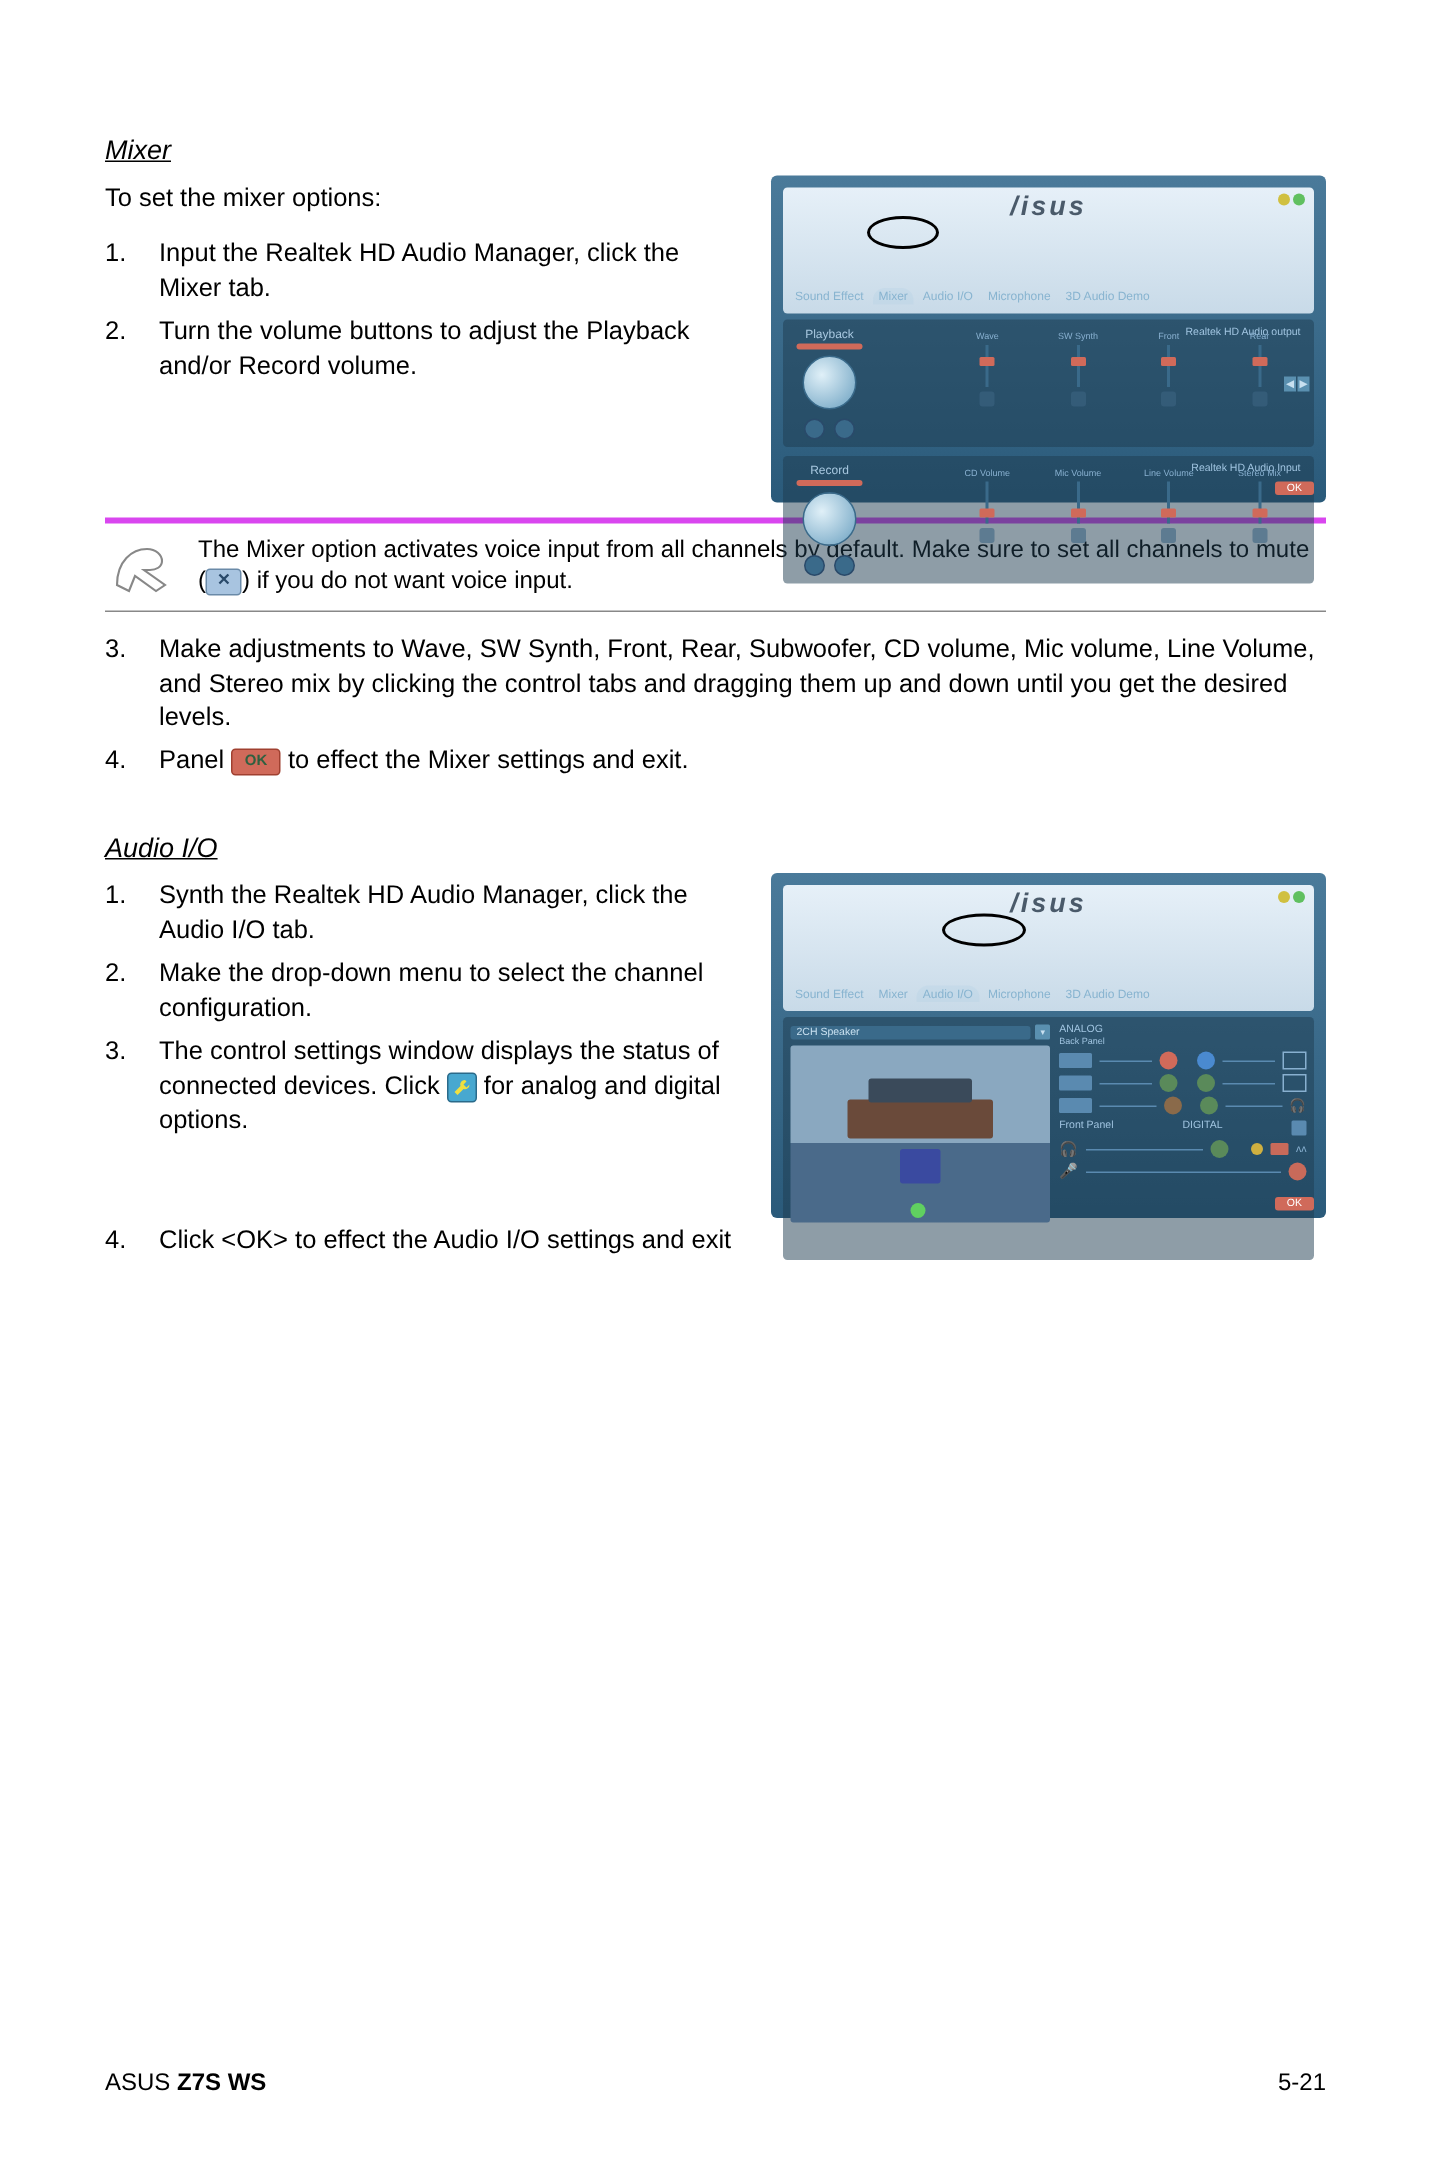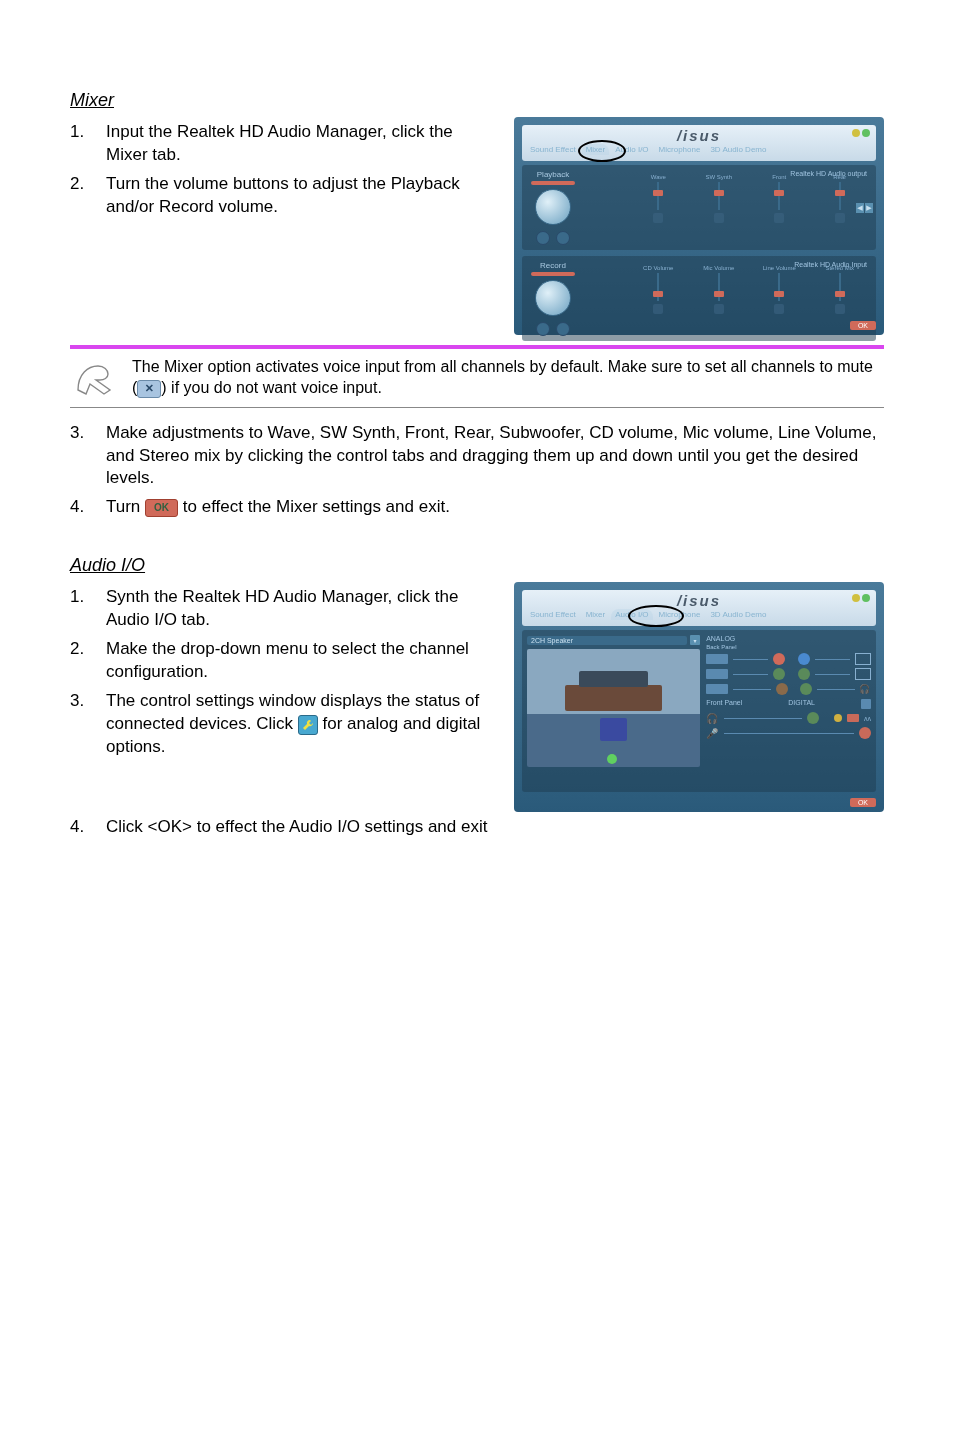--- a/index.html
+++ b/index.html
@@ -136,21 +136,21 @@
     border-radius: 3px;
     text-align: center;
     padding: 2px 0 0 0;
     margin-bottom: 4px;
     position: relative;
   }
   .app-shot .logo-bar .logo-text {
     font-family: Arial, sans-serif;
     font-weight: bold;
     font-style: italic;
-    font-size: 15px;
+    font-size: 18px;
     color: #4a5a6a;
     letter-spacing: 2px;
   }
   .app-shot .logo-bar .dots {
     position: absolute;
     right: 6px;
     top: 4px;
     display: flex;
     gap: 2px;
   }
@@ -160,20 +160,21 @@
     display: flex;
     gap: 2px;
     font-size: 8px;
     color: #88b4d0;
     padding: 0 4px 6px 4px;
     position: relative;
   }
   .app-shot .tab-row .tab {
     padding: 1px 4px;
     border-radius: 8px 8px 0 0;
+    margin-top: 44px;
   }
   .app-shot .tab-row .tab.active {
     background: rgba(180,210,230,0.3);
   }
   .app-shot .tab-row .circle-mark {
     position: absolute;
     border: 2px solid #000;
     border-radius: 50%;
   }
   .app-shot .panel {
@@ -287,20 +288,21 @@
 </head>
 <body>
 
 <div class="page">
  <div class="content">
 
   <div class="section-title">Mixer</div>
 
   <div class="two-col">
     <div class="left-col">
+      <p>To set the mixer options:</p>
       <ol>
         <li>
               <span class="num">1.</span>
             <span class="txt">Input the Realtek HD Audio Manager, click the Mixer tab.</span>
             </li>
         <li>
               <span class="num">2.</span>
             <span class="txt">Turn the volume buttons to adjust the Playback and/or Record volume.</span>
             </li>
       </ol>
@@ -434,21 +436,21 @@
   </div>
 
   <ol start="3">
     <li>
           <span class="num">3.</span>
         <span class="txt">Make adjustments to Wave, SW Synth, Front, Rear, Subwoofer, CD volume, Mic volume, Line Volume, and Stereo mix by clicking the control tabs and dragging them up and down until you get the desired levels.</span>
         </li>
     <li>
           <span class="num">4.</span>
         <span class="txt">
-          <span>Turn </span><span class="ok-btn">OK</span><span> to effect the Mixer settings and exit.</span>
+          <span>Panel </span><span class="ok-btn">OK</span><span> to effect the Mixer settings and exit.</span>
         </span>
         </li>
   </ol>
 
   <div style="height:22px"></div>
 
   <div class="section-title">Audio I/O</div>
 
   <div class="two-col">
     <div class="left-col">
@@ -536,13 +538,19 @@
 
   <ol start="4">
     <li>
           <span class="num">4.</span>
         <span class="txt">Click &lt;OK&gt; to effect the Audio I/O settings and exit</span>
         </li>
   </ol>
 
  </div>
 
+  <div class="footer">
+    <span>
+      <span>ASUS </span><span class="model">Z7S WS</span>
+    </span>
+    <span>5-21</span>
+  </div>
 </div>
 
 </body></html>

